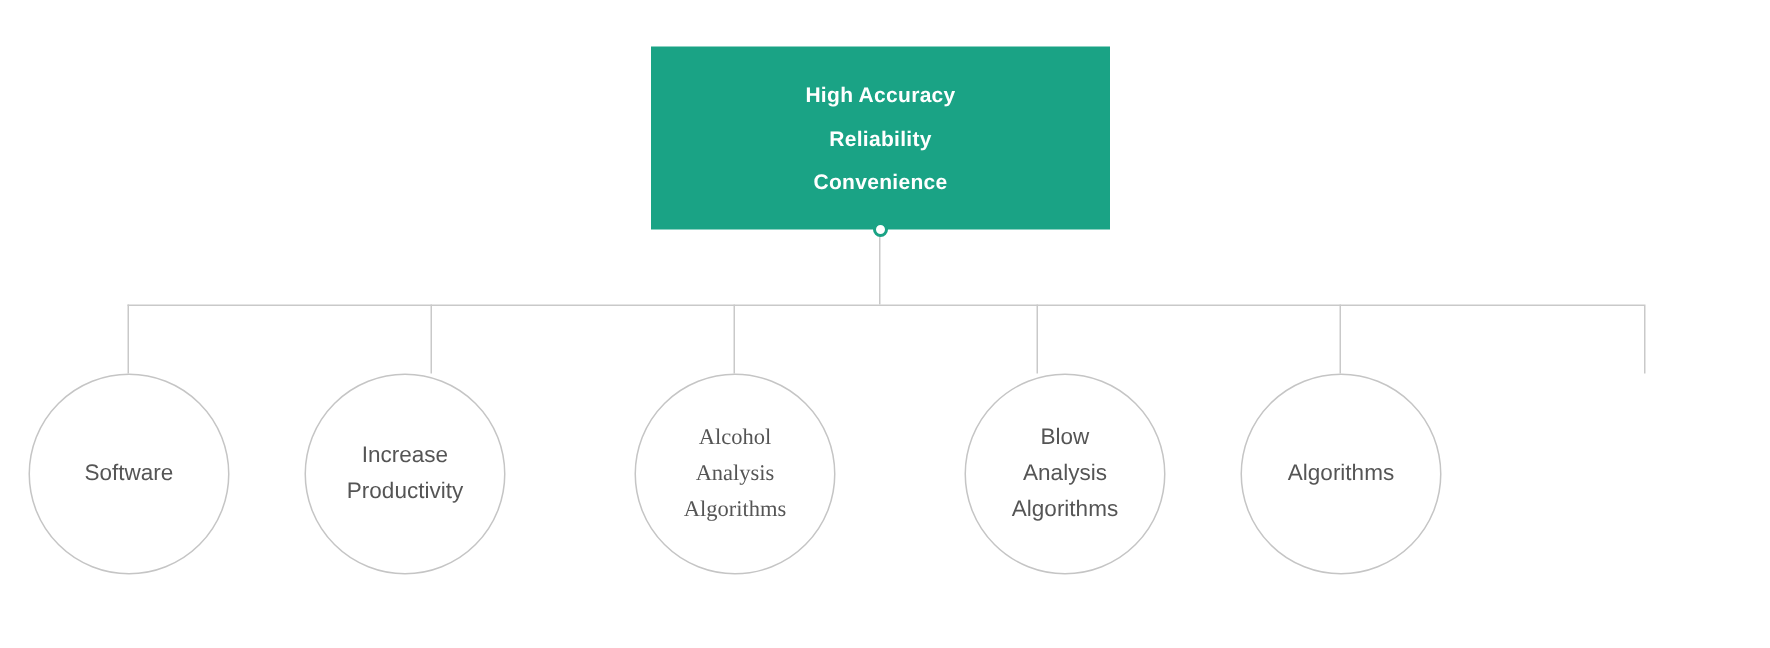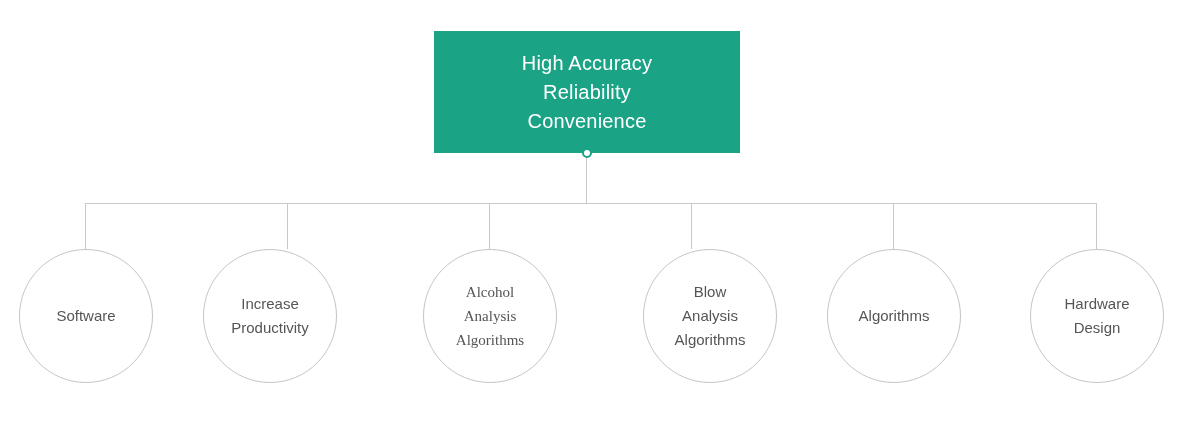--- a/index.html
+++ b/index.html
@@ -24,22 +24,22 @@
     width: 306px;
     height: 122px;
     background: #1aa385;
     display: flex;
     align-items: center;
     justify-content: center;
     text-align: center;
   }
   .root-box .label {
     color: #ffffff;
-    font-size: 20px;
-    font-weight: 400;
+    font-size: 14px;
+    font-weight: 700;
     line-height: 29px;
     white-space: pre-line;
     letter-spacing: 0.2px;
   }
 
   
   .dot {
     position: absolute;
     left: 582px;
     top: 148px;
@@ -131,18 +131,14 @@
 Algorithms</div>
   </div>
   <div class="circle circle-4">
     <div class="label">Blow
 Analysis
 Algorithms</div>
   </div>
   <div class="circle circle-5">
     <div class="label">Algorithms</div>
   </div>
-  <div class="circle circle-6">
-    <div class="label">Hardware
-Design</div>
-  </div>
 
 </div>
 
 </body></html>

